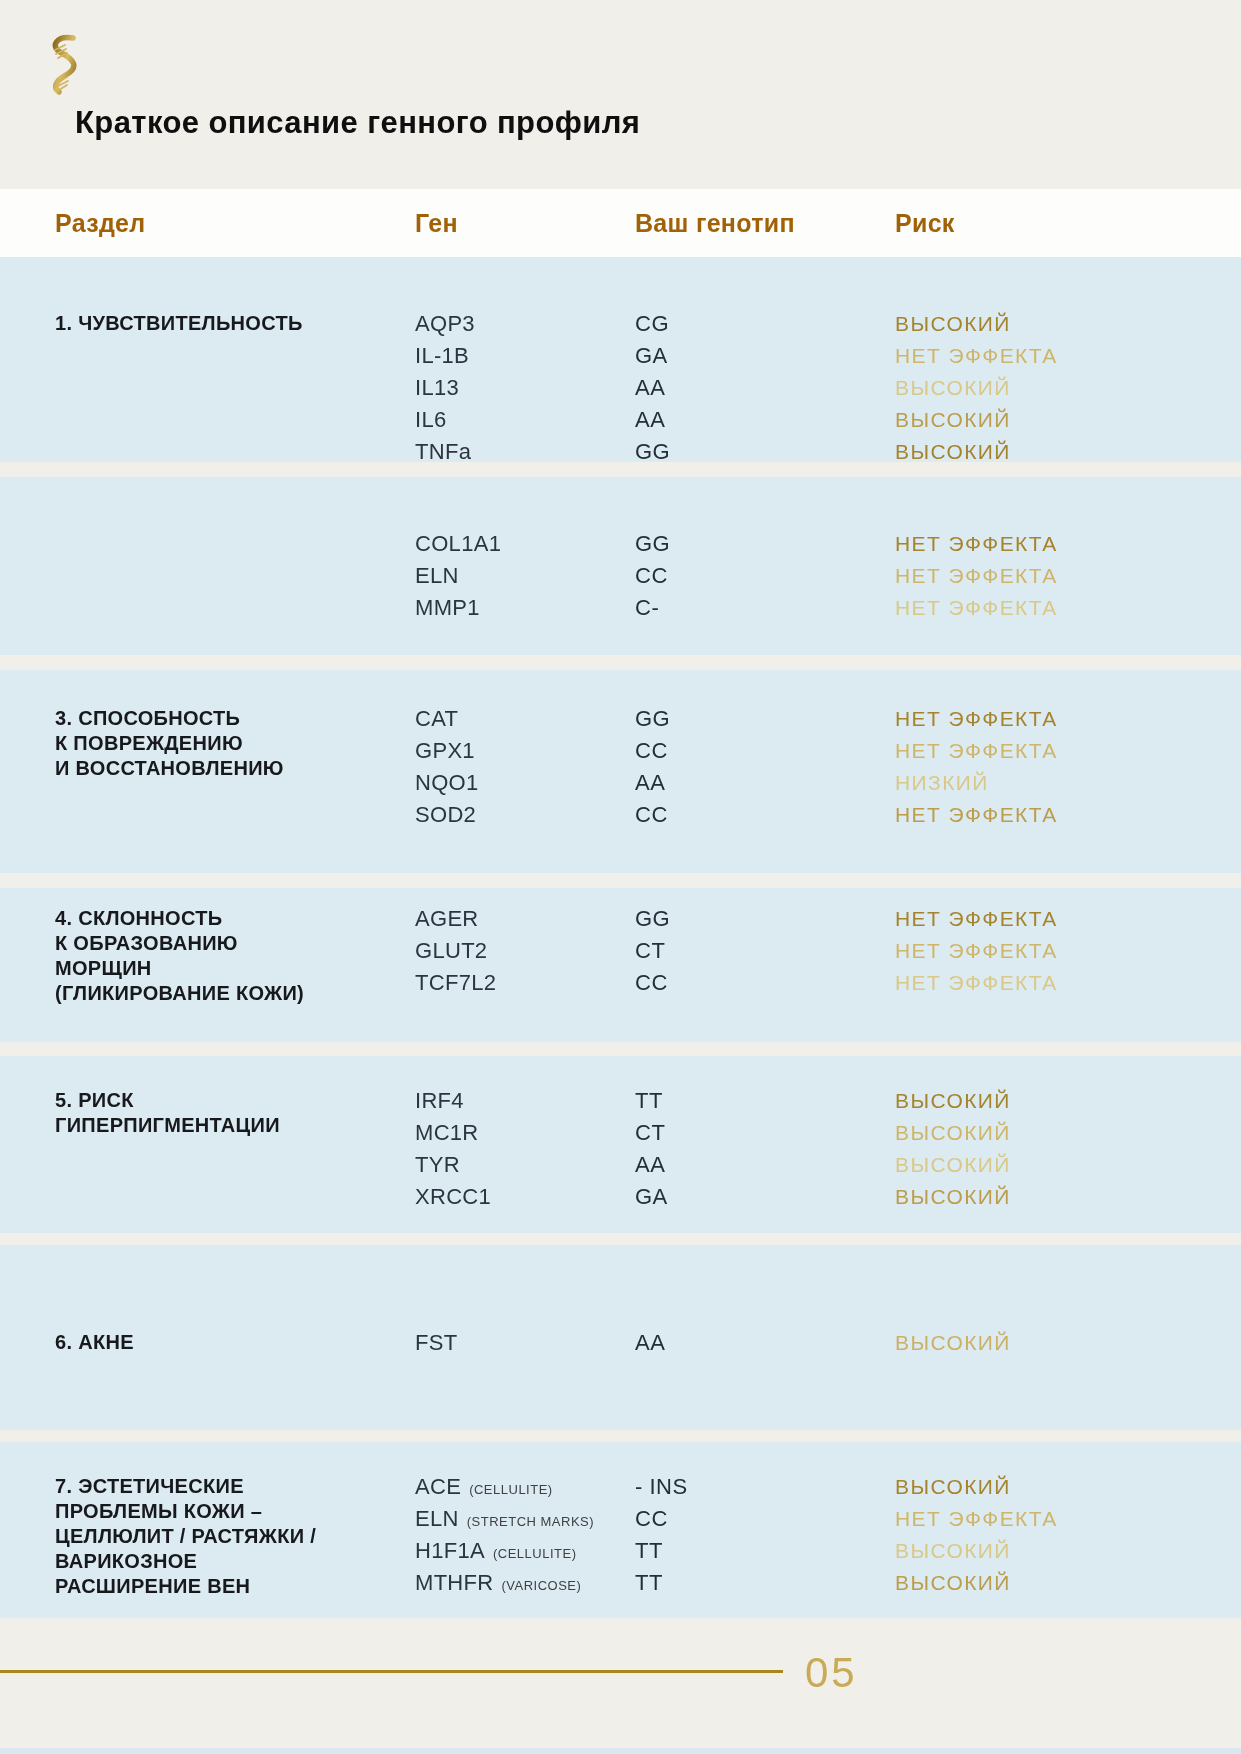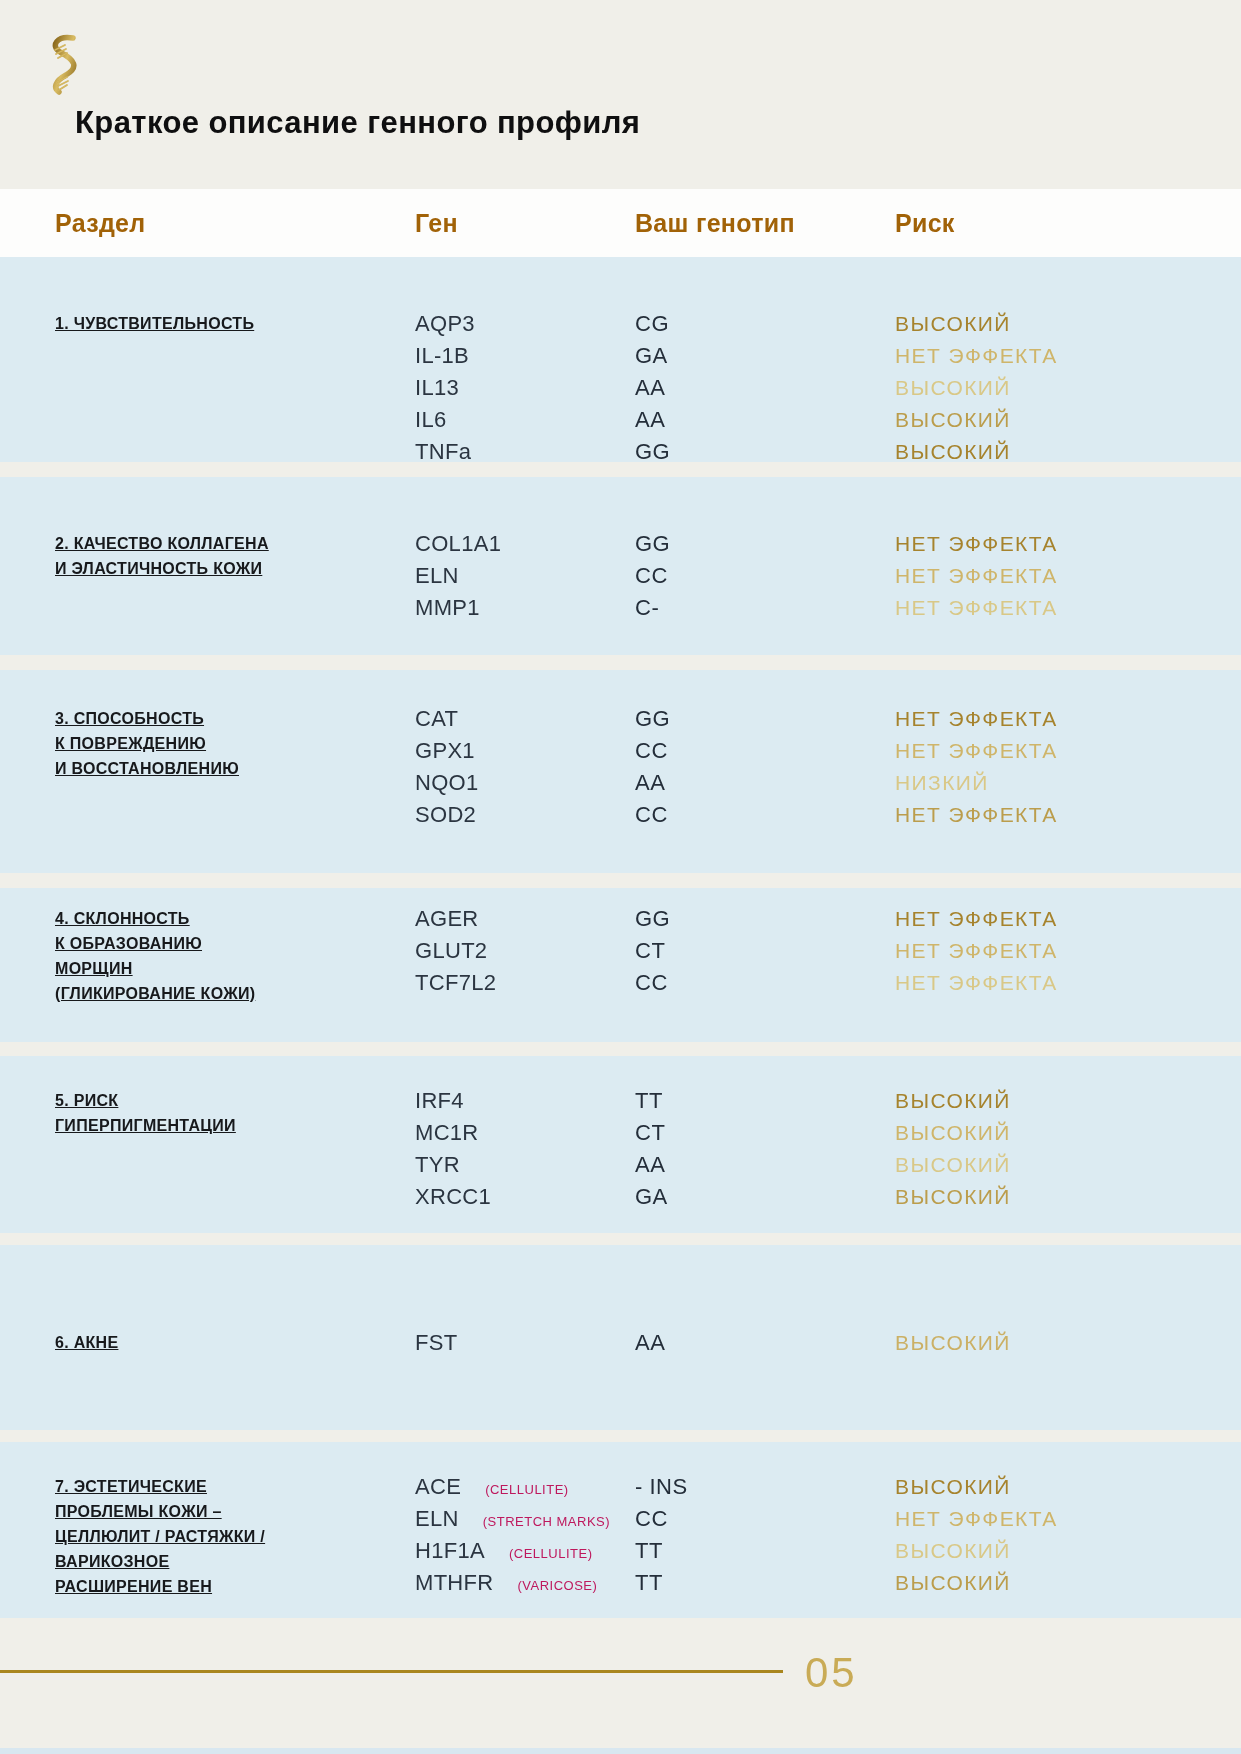--- a/index.html
+++ b/index.html
@@ -27,27 +27,27 @@
   .band{position:absolute;left:0;right:0;background:#dcebf2;}
   .b1{top:257px;height:205px;--pt:54px;}
   .b2{top:477px;height:178px;--pt:54px;}
   .b3{top:670px;height:203px;--pt:36px;}
   .b4{top:888px;height:154px;padding-left:32px;--pt:18px;}
   .b5{top:1056px;height:177px;--pt:32px;}
   .b6{top:1245px;height:185px;--pt:85px;}
   .b7{top:1442px;height:176px;--pt:32px;}
   .section-title{
     position:absolute;left:55px;top:var(--pt);width:340px;
-    font-size:16px;line-height:25px;font-weight:700;
-    color:#17191c;letter-spacing:.3px;white-space:pre-line;text-decoration:underline;
+    font-size:20px;line-height:25px;font-weight:700;
+    color:#17191c;letter-spacing:.3px;white-space:pre-line;
   }
   .rows{position:absolute;left:415px;right:0;top:var(--pt);}
   .row{display:grid;grid-template-columns:220px 260px auto;height:32px;align-items:baseline;}
   .gene{font-size:22px;color:#2b3541;letter-spacing:.3px;white-space:nowrap;}
-  .gene-note{font-size:13px;letter-spacing:.5px;color:#be185d;margin-left:24px;}
+  .gene-note{font-size:13px;letter-spacing:.5px;color:#404040;margin-left:8px;}
   .genotype{font-size:22px;color:#242e3a;letter-spacing:.5px;}
   .risk{font-size:21px;letter-spacing:1.4px;font-weight:400;color:#b3904a;white-space:nowrap;}
   
   .row:nth-child(1) .risk{color:#a6832d;}
   .row:nth-child(2) .risk{color:#cfb56a;}
   .row:nth-child(3) .risk{color:#d9c887;}
   .row:nth-child(4) .risk{color:#bb9d4c;}
   .row:nth-child(5) .risk{color:#a6832d;}
   .b6 .row:nth-child(1) .risk{color:#cbb065;}
   .footer-rule{position:absolute;left:0;top:1670px;width:783px;height:3px;background:#a9861e;}
@@ -115,22 +115,20 @@
     </div>
     <div class="row">
       <span class="gene">TNFa</span>
       <span class="genotype">GG</span>
       <span class="risk">ВЫСОКИЙ</span>
     </div>
   </div>
 </section>
 
 <section class="band b2">
-  <div class="section-title">2. КАЧЕСТВО КОЛЛАГЕНА
-И ЭЛАСТИЧНОСТЬ КОЖИ</div>
   <div class="rows">
     <div class="row">
       <span class="gene">COL1A1</span>
       <span class="genotype">GG</span>
       <span class="risk">НЕТ ЭФФЕКТА</span>
     </div>
     <div class="row">
       <span class="gene">ELN</span>
       <span class="genotype">CC</span>
       <span class="risk">НЕТ ЭФФЕКТА</span>

